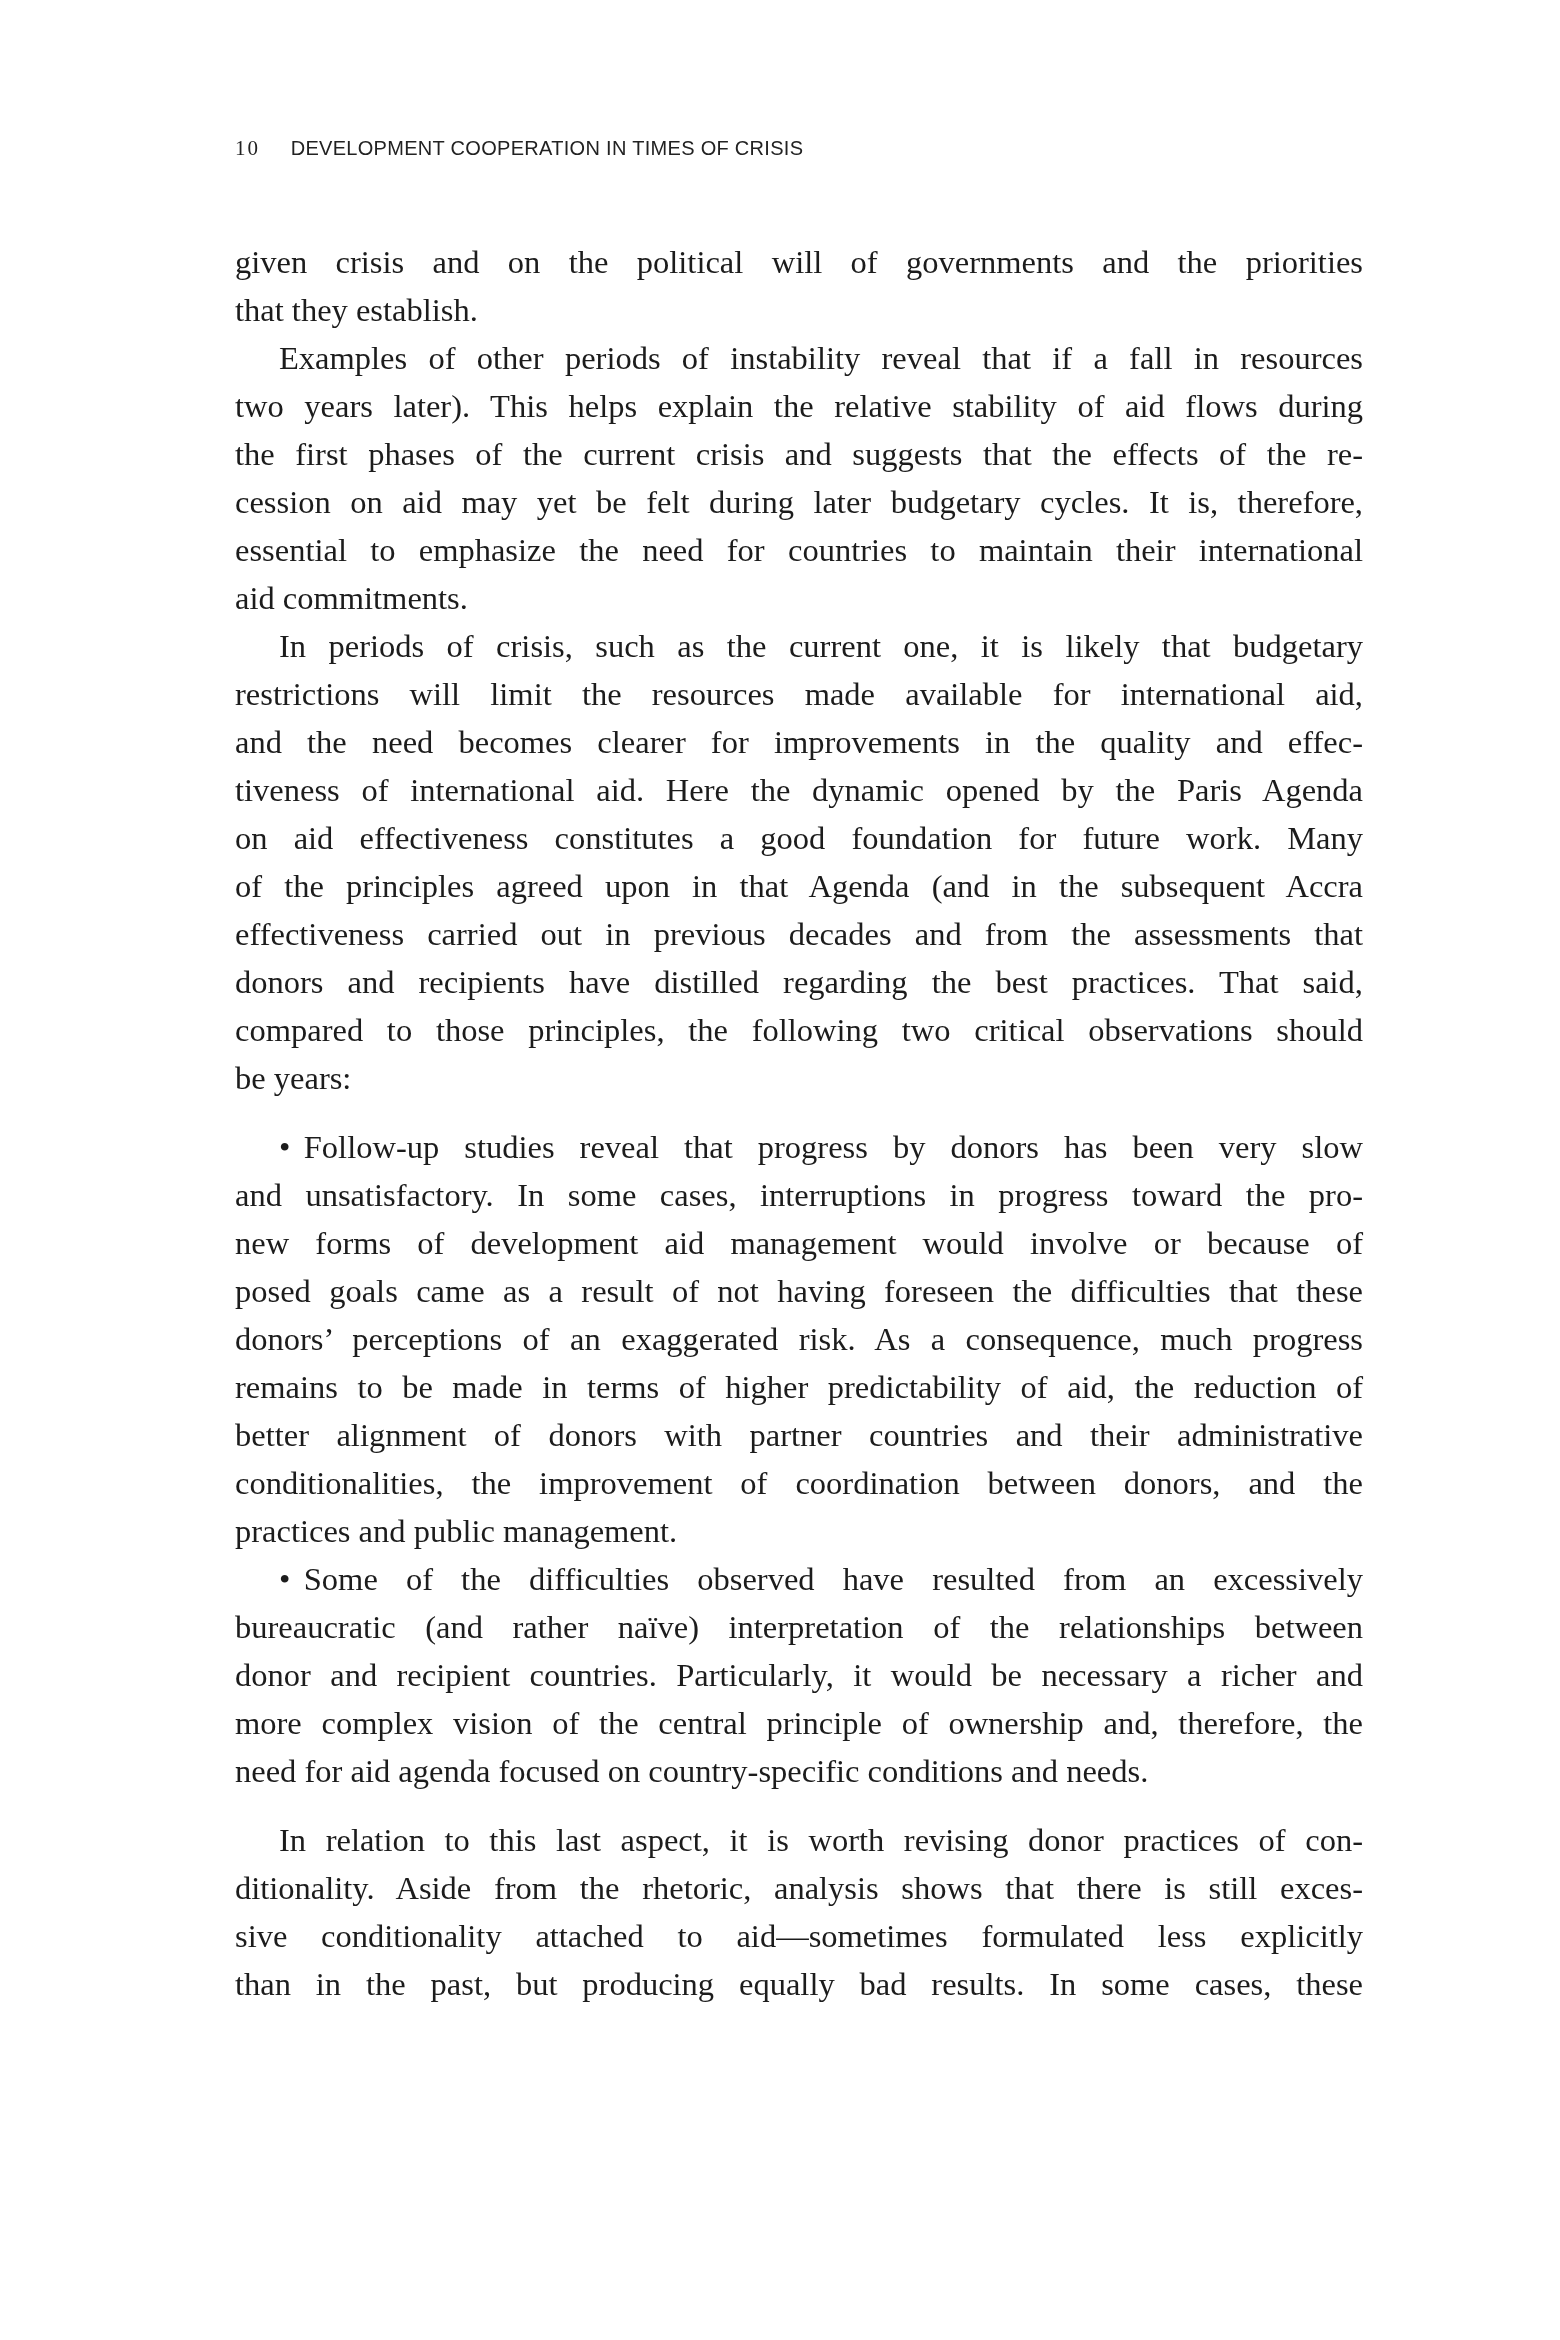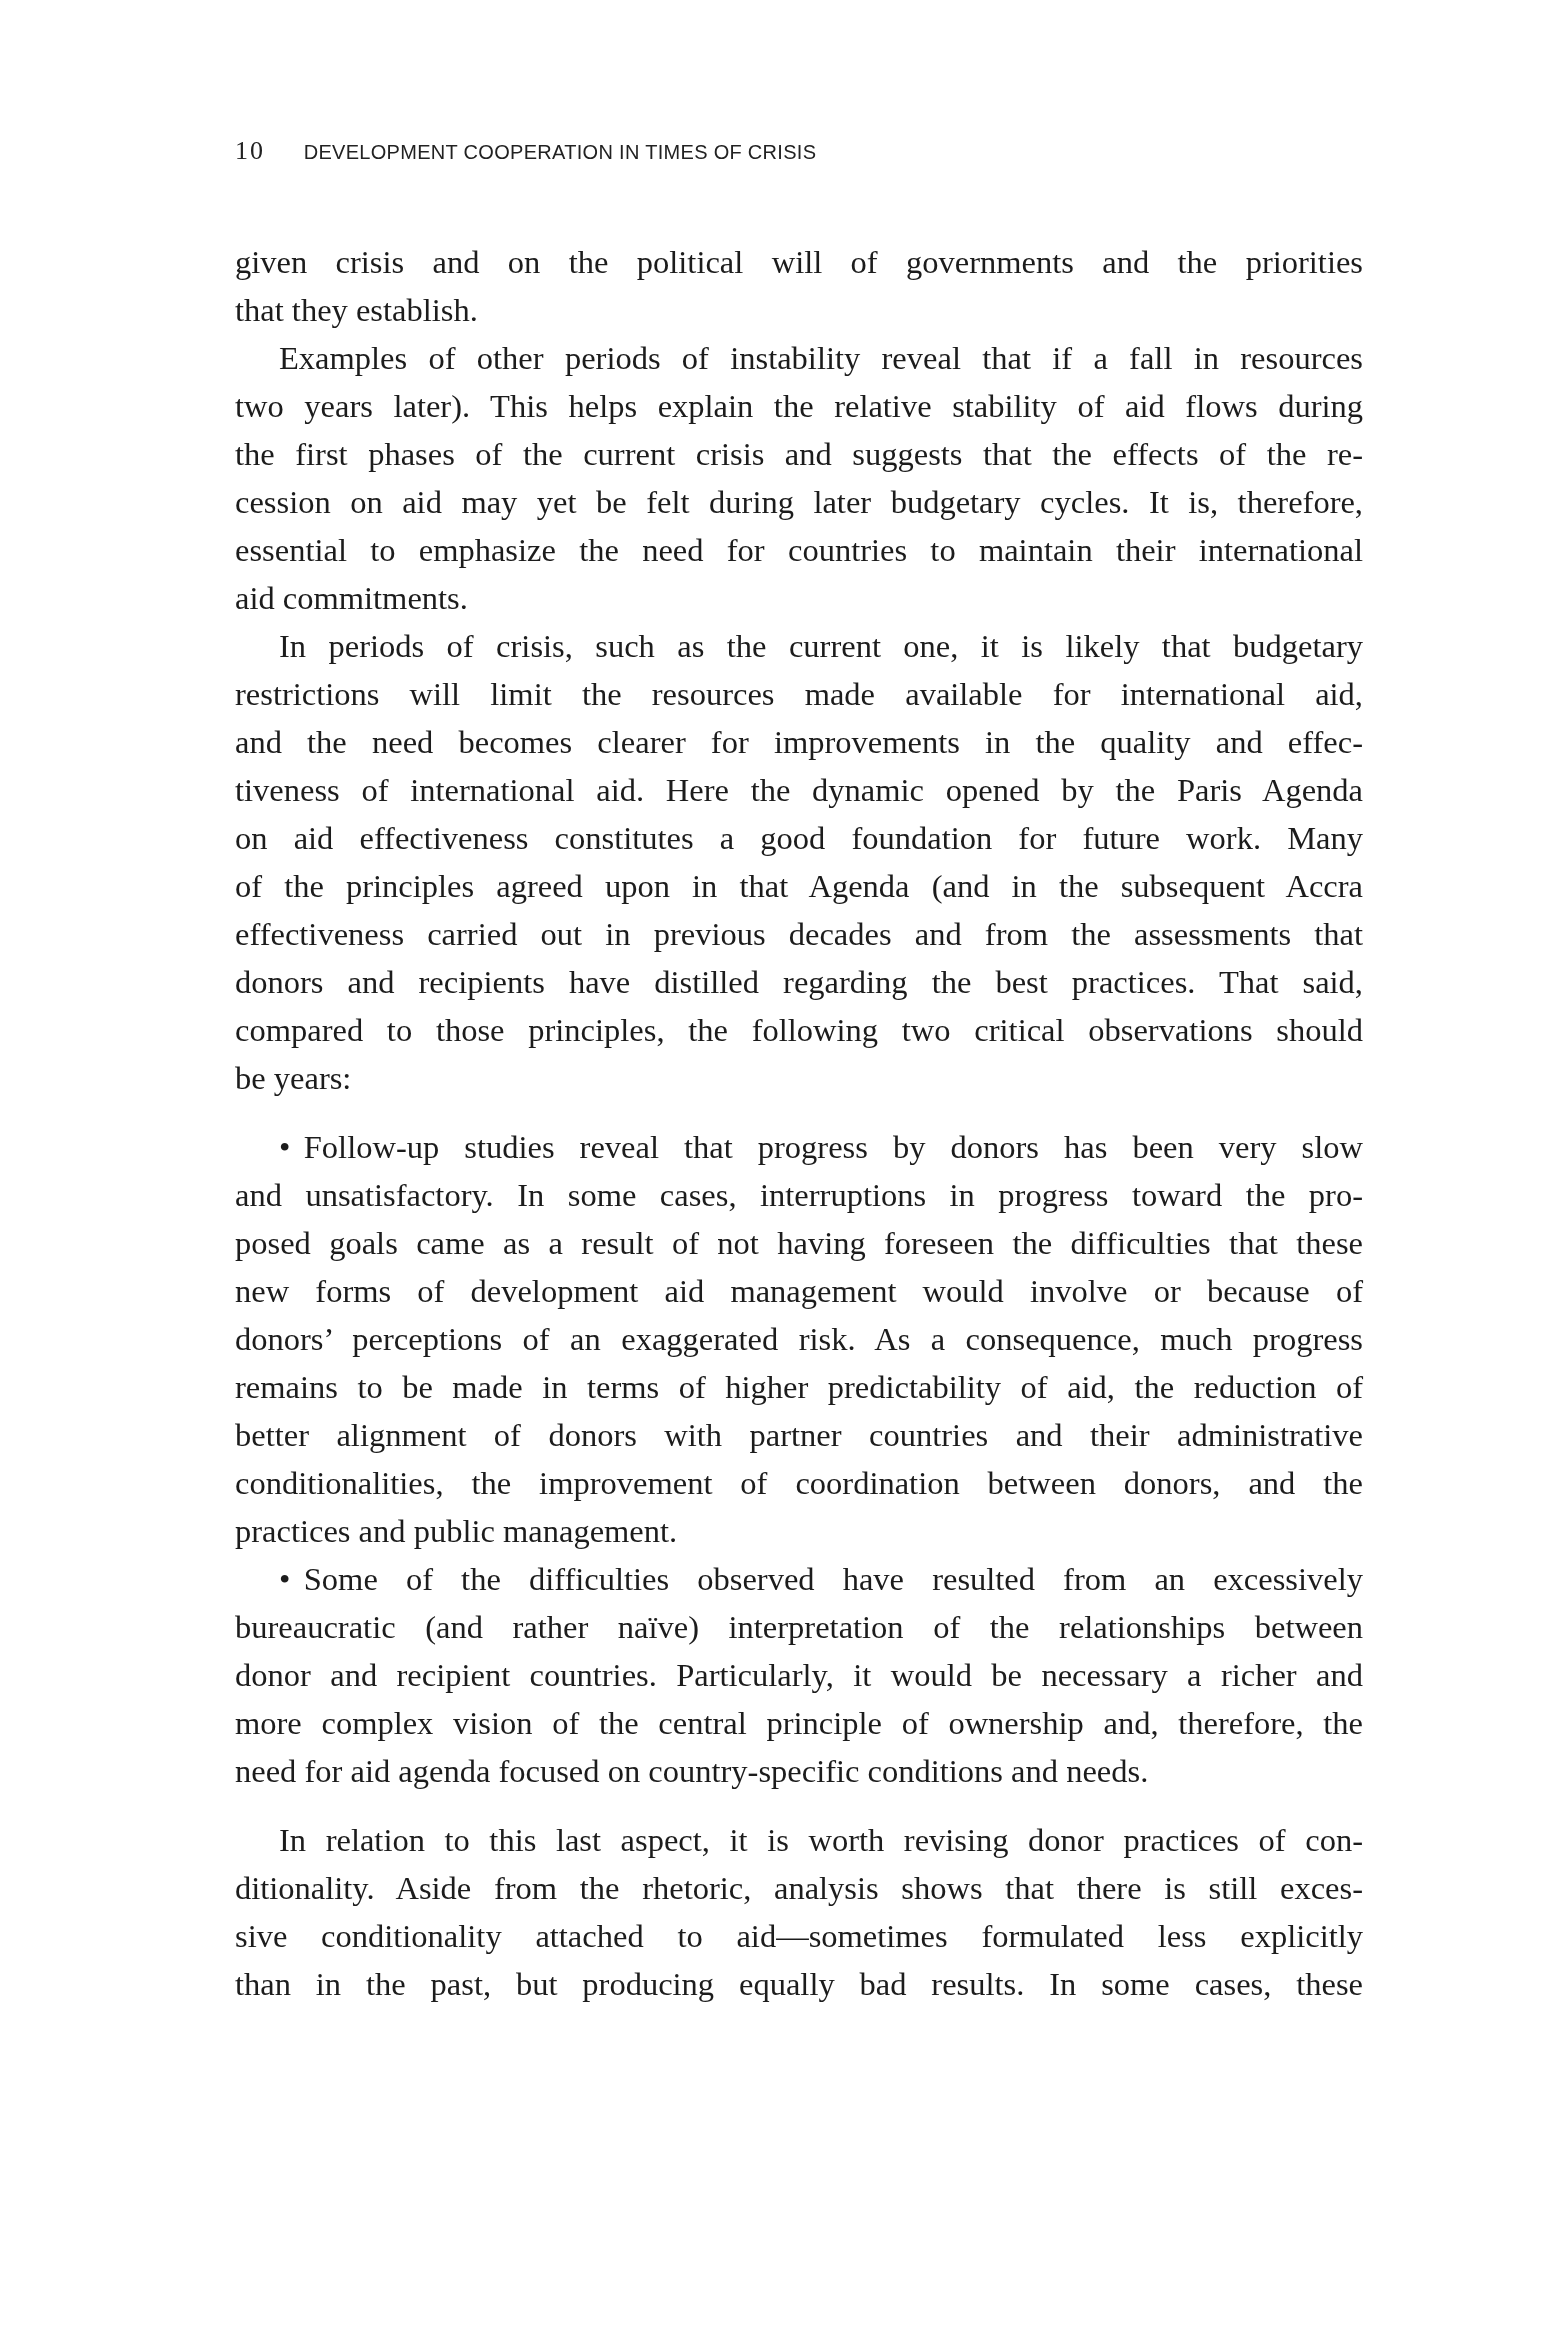--- a/index.html
+++ b/index.html
@@ -4,21 +4,21 @@
 <style>
   html, body { margin: 0; padding: 0; background: #ffffff; }
   body { width: 1561px; height: 2341px; position: relative; overflow: hidden; }
   .page { position: absolute; left: 0; top: 0; width: 1561px; height: 2341px; background: #fff; }
   .running-head {
     position: absolute; left: 235px; top: 136px;
     font-family: "Liberation Sans", sans-serif;
     font-size: 20px; color: #222; letter-spacing: 0.3px;
     white-space: nowrap;
   }
-  .running-head .folio { font-family: "Liberation Serif", serif; font-size: 26px; letter-spacing: 1.9px; margin-right: 33px; }
+  .running-head .folio { font-family: "Liberation Serif", serif; font-size: 21px; letter-spacing: 1.9px; margin-right: 25px; }
   .body-text {
     position: absolute; left: 235px; top: 199px; width: 1128px;
     font-family: "Liberation Serif", serif;
     font-size: 32.5px; color: #1c1c1c; margin-top: 39px;
   }
   .line {
     display: block; height: 48px; line-height: 48px;
     white-space: nowrap; text-align: justify; text-align-last: justify;
     overflow: visible;
   }
@@ -63,22 +63,22 @@
       <span class="line">donors and recipients have distilled regarding the best practices. That said,</span>
       <span class="line">compared to those principles, the following two critical observations should</span>
       <span class="line last">be years:</span>
     </div>
 
     <div class="gap"></div>
 
     <div>
       <span class="line indent"><span class="bullet">•</span><span>Follow-up studies reveal that progress by donors has been very slow</span></span>
       <span class="line">and unsatisfactory. In some cases, interruptions in progress toward the pro-</span>
+      <span class="line">new forms of development aid management would involve or because of</span>
       <span class="line">posed goals came as a result of not having foreseen the difficulties that these</span>
-      <span class="line">new forms of development aid management would involve or because of</span>
       <span class="line">donors’ perceptions of an exaggerated risk. As a consequence, much progress</span>
       <span class="line">remains to be made in terms of higher predictability of aid, the reduction of</span>
       <span class="line">better alignment of donors with partner countries and their administrative</span>
       <span class="line">conditionalities, the improvement of coordination between donors, and the</span>
       <span class="line last">practices and public management.</span>
     </div>
 
     <div>
       <span class="line indent"><span class="bullet">•</span><span>Some of the difficulties observed have resulted from an excessively</span></span>
       <span class="line">bureaucratic (and rather naïve) interpretation of the relationships between</span>

